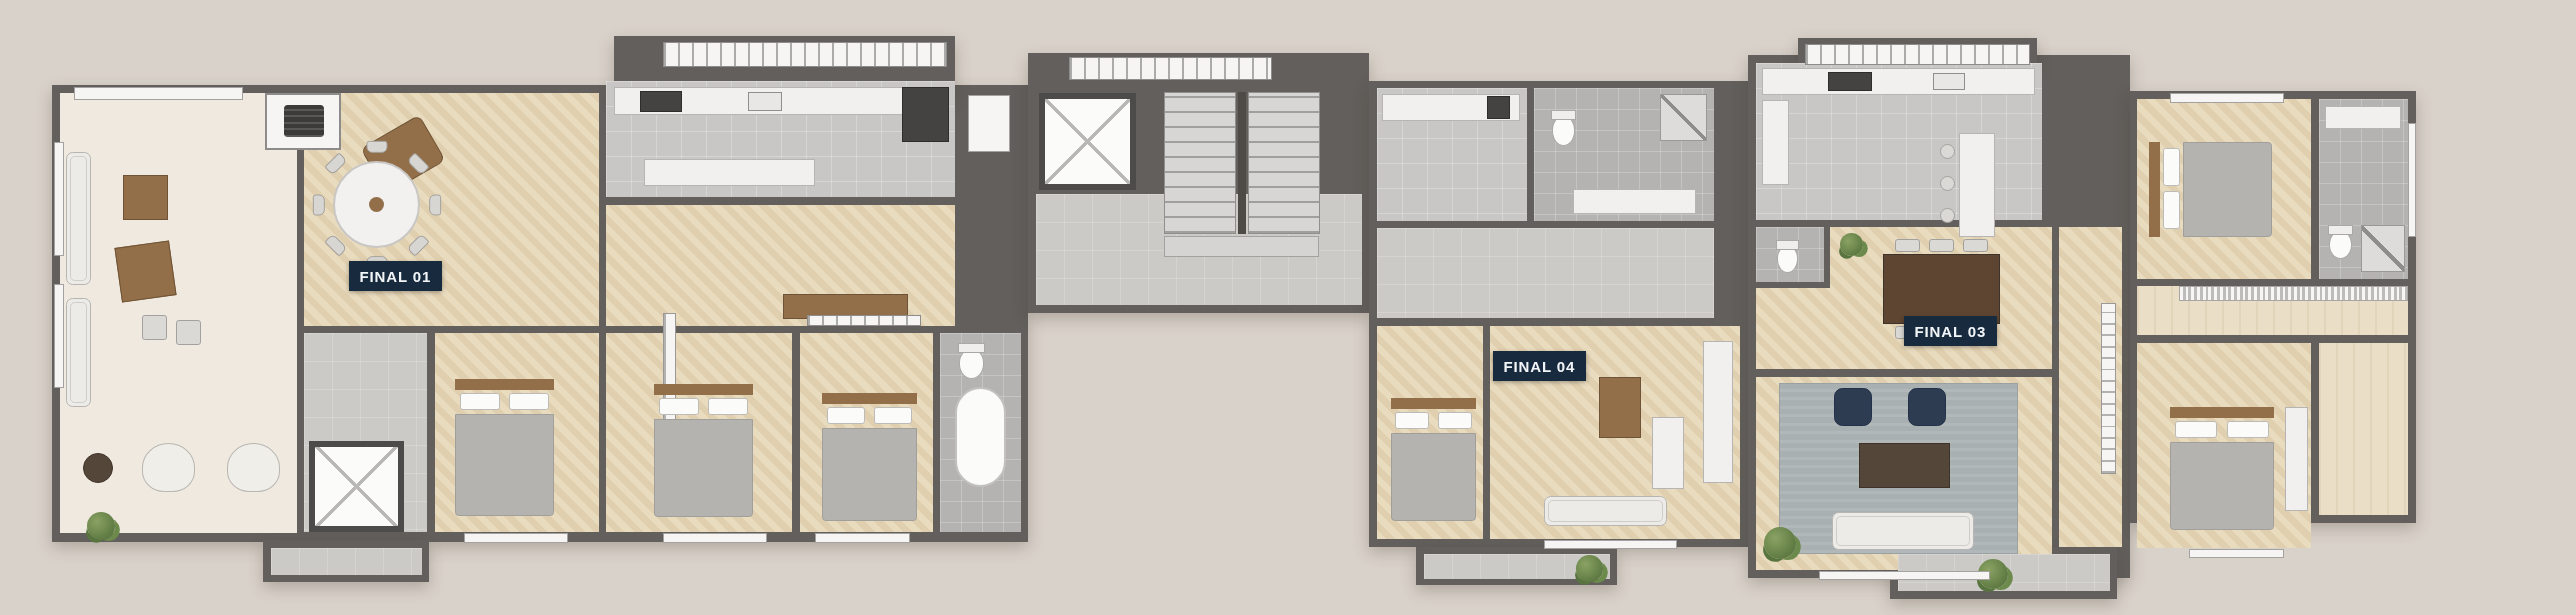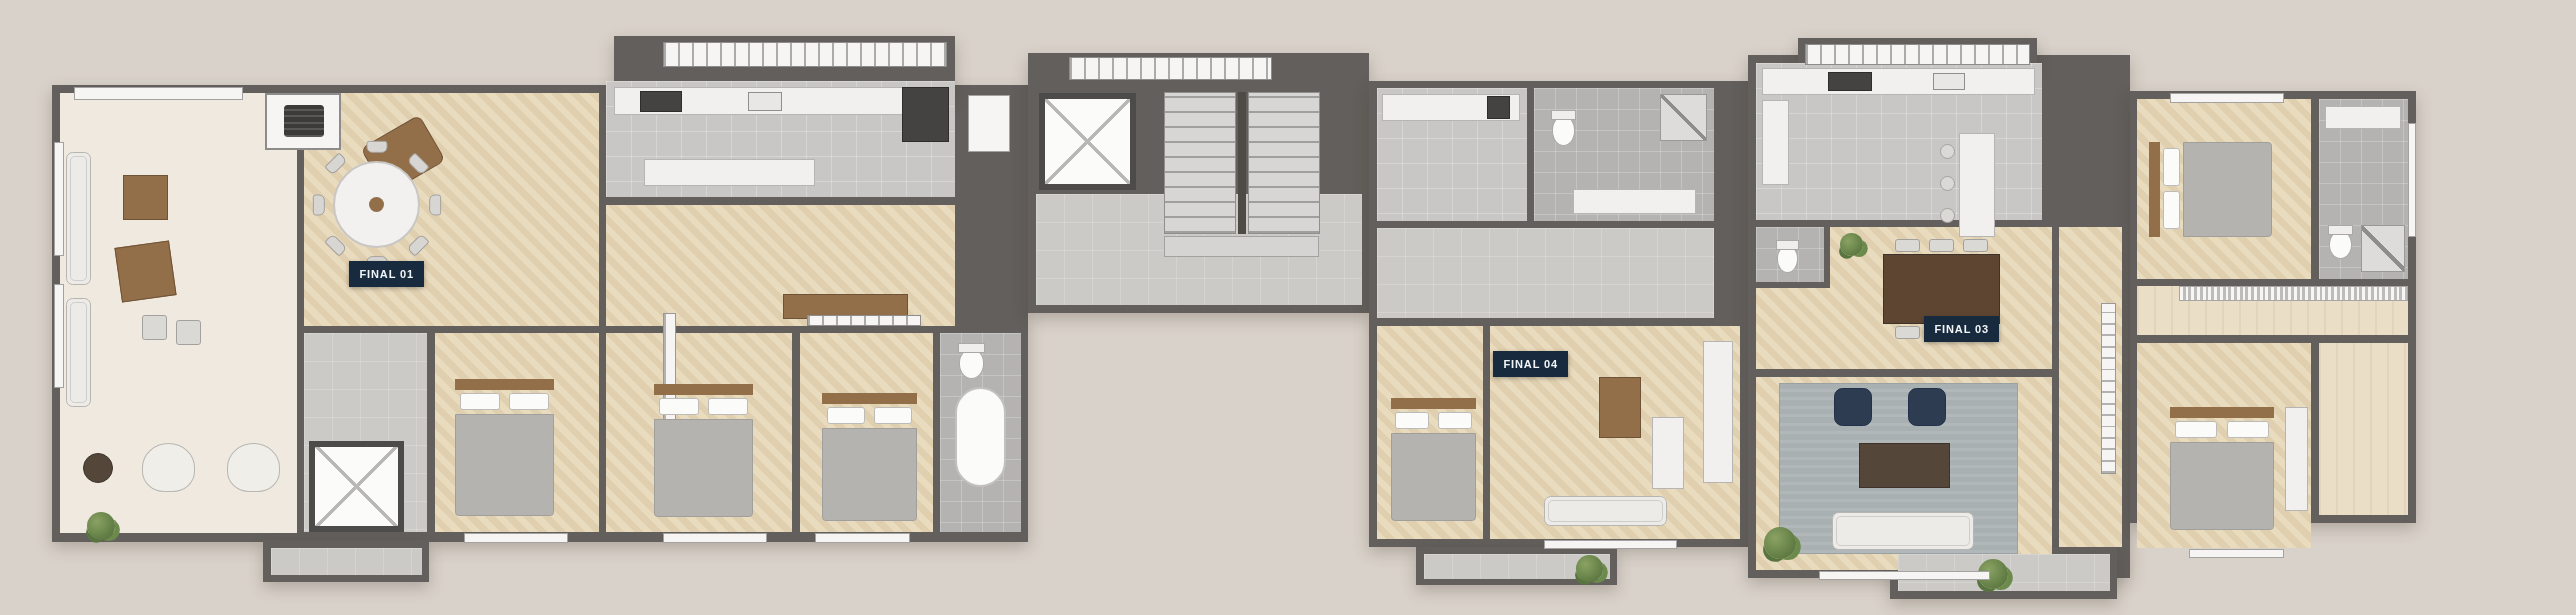--- a/index.html
+++ b/index.html
@@ -50,21 +50,21 @@
   .plant{position:absolute;border-radius:50%;background:radial-gradient(circle at 35% 35%,#8aa263,#5e7a42 72%);box-shadow:7.6px 3.8px 0 -2.8px #6d8a4d,-4.7px 6.6px 0 -3.8px #587540;}
   .rug{background:var(--rug);background-image:repeating-linear-gradient(0deg,rgba(255,255,255,.10) 0 2.8px,transparent 2.8px 8.5px);border:0.9px solid #9aa1a3;box-sizing:border-box;}
   .tub{background:#fbfbf9;border:2.8px solid #c2c1bf;border-radius:26.5px;box-sizing:border-box;}
   .wc{position:absolute;background:#fbfbf9;border:0.9px solid #a9a8a6;border-radius:45% 45% 50% 50%;box-sizing:border-box;}
   .wc:before{content:"";position:absolute;left:-1.9px;right:-1.9px;top:-6.6px;height:7.6px;background:#efeeec;border:0.9px solid #a9a8a6;}
   .shower{background:#dddcda;border:1.9px solid #9a9997;box-sizing:border-box;
         background-image:linear-gradient(45deg,transparent 47%,#8e8d8b 47%,#8e8d8b 53%,transparent 53%);}
   .grill{background:#3d3b39;border-radius:3.8px;background-image:repeating-linear-gradient(0deg,#5a5856 0 1.9px,transparent 1.9px 6.6px);}
   .appl{background:#454341;border:0.9px solid #2e2d2b;box-sizing:border-box;}
   .sink{background:#e8e7e5;border:0.9px solid #8f8e8c;box-sizing:border-box;}
-  .unit-label{position:absolute;background:var(--labelbg);color:var(--labelfg);font-weight:700;font-size:11px;line-height:1;padding:7.6px 10.4px;letter-spacing:0.9px;white-space:nowrap;box-shadow:0 1.9px 4.7px rgba(0,0,0,.35);}
+  .unit-label{position:absolute;background:var(--labelbg);color:var(--labelfg);font-weight:700;font-size:15px;line-height:1;padding:7.6px 10.4px;letter-spacing:0.9px;white-space:nowrap;box-shadow:0 1.9px 4.7px rgba(0,0,0,.35);}
 </style>
 </head>
 <body>
 
 <div class="stage">
 
   <div class="mass" style="left:52px;top:85px;width:976px;height:457px;"></div>
   <div class="mass" style="left:614px;top:36px;width:341px;height:61px;"></div>
   <div class="mass" style="left:263px;top:540px;width:166px;height:42px;"></div>
   <div class="mass" style="left:1028px;top:53px;width:341px;height:260px;"></div>
@@ -251,16 +251,16 @@
       <div class="dv"></div>
   </div>
   <div class="counter abs" style="left:2285px;top:407px;width:23px;height:104px;"></div>
   <div class="plant" style="left:1978px;top:559px;width:30px;height:30px;"></div>
 
   <div class="window abs" style="left:2170px;top:93px;width:114px;height:9.5px;"></div>
   <div class="window abs" style="left:2408px;top:123px;width:7.6px;height:114px;"></div>
   <div class="window abs" style="left:1819px;top:571px;width:171px;height:8.5px;"></div>
   <div class="window abs" style="left:2189px;top:549px;width:95px;height:8.5px;"></div>
 
-  <div class="unit-label" style="left:1904px;top:316px;margin-left:20px;">FINAL 03</div>
+  <div class="unit-label" style="left:1904px;top:316px;">FINAL 03</div>
 
 </div>
 
 
 </body></html>

